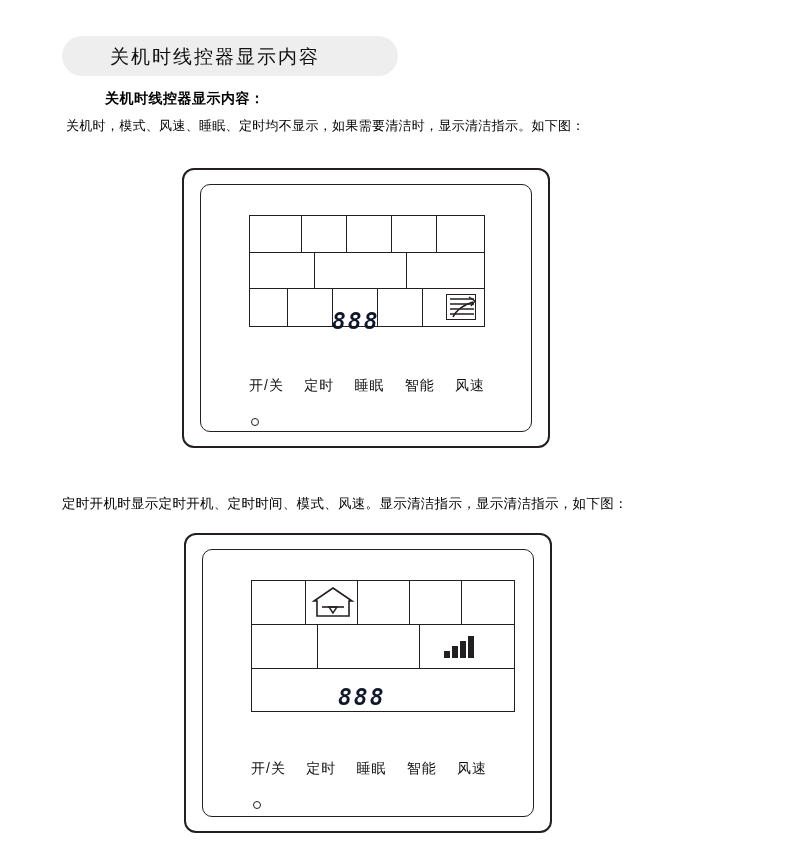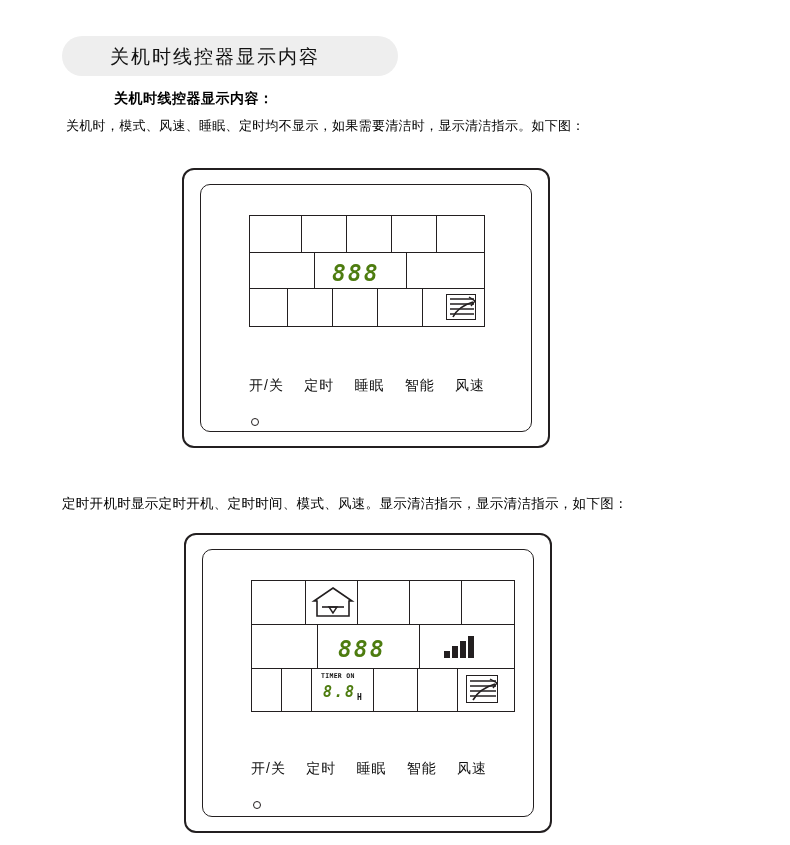--- a/index.html
+++ b/index.html
@@ -32,21 +32,21 @@
     top: 44px;
     font-size: 19px;
     letter-spacing: 2px;
     color: #111111;
     white-space: nowrap;
   }
 
   
   .bold-line {
     position: absolute;
-    left: 114px;
+    left: 105px;
     top: 90px;
     font-size: 14px;
     font-weight: bold;
     letter-spacing: 0.5px;
     white-space: nowrap;
   }
   .para1 {
     position: absolute;
     left: 66px;
     top: 117px;
@@ -101,21 +101,22 @@
   }
   .cell.last { border-right: none; }
   .row-last .cell { border-bottom: none; }
 
   
   .seg {
     font-family: "DejaVu Sans Mono", monospace;
     font-weight: bold;
     font-style: italic;
     letter-spacing: 2px;
-    color: #4d7c0f;
+    color: #0f172a;
+    margin-top: 48px;
   }
   .seg-main { font-size: 23px; }
   .seg-small { font-size: 15px; }
 
   
   .btn-row {
     position: absolute;
     display: flex;
     justify-content: space-between;
     font-size: 14px;
@@ -262,40 +263,20 @@
         <div class="cell last" style="width:94px;height:44px;">
           <div class="fanbars" style="left:24px; top:11px;">
             <i style="height:7px;"></i>
             <i style="height:12px;"></i>
             <i style="height:17px;"></i>
             <i style="height:22px;"></i>
           </div>
         </div>
       </div>
 
-      <div class="grid-row row-last" style="top:88px; height:42px;">
-        <div class="cell" style="width:30px;height:42px;"></div>
-        <div class="cell" style="width:30px;height:42px;"></div>
-        <div class="cell" style="width:62px;height:42px;">
-          <span class="timer-on" style="left:9px; top:3px;">TIMER ON</span>
-          <span class="seg seg-small" style="position:absolute; left:11px; top:14px;">8.8</span>
-          <span class="unit-h" style="left:45px; top:24px;">H</span>
-        </div>
-        <div class="cell" style="width:44px;height:42px;"></div>
-        <div class="cell" style="width:40px;height:42px;"></div>
-        <div class="cell last" style="width:56px;height:42px;">
-          <div class="clean-icon" style="left:8px; top:6px; width:32px; height:28px;">
-            <svg width="32" height="28" viewBox="0 0 32 28">
-              <path d="M3 5 L29 5 M3 10 L29 10 M3 15 L29 15 M3 20 L29 20" stroke="#231f20" stroke-width="1.4" fill="none"></path>
-              <path d="M6 24 C11 15, 18 11, 28 8" stroke="#231f20" stroke-width="1.6" fill="none"></path>
-              <path d="M23 3 L30 7 L26 12" stroke="#231f20" stroke-width="1.4" fill="none"></path>
-            </svg>
-          </div>
-        </div>
-      </div>
     </div>
 
     <div class="btn-row" style="left:48px; top:210px; width:236px;">
       <span class="btn-label">开/关</span>
       <span class="btn-label">定时</span>
       <span class="btn-label">睡眠</span>
       <span class="btn-label">智能</span>
       <span class="btn-label">风速</span>
     </div>
 

